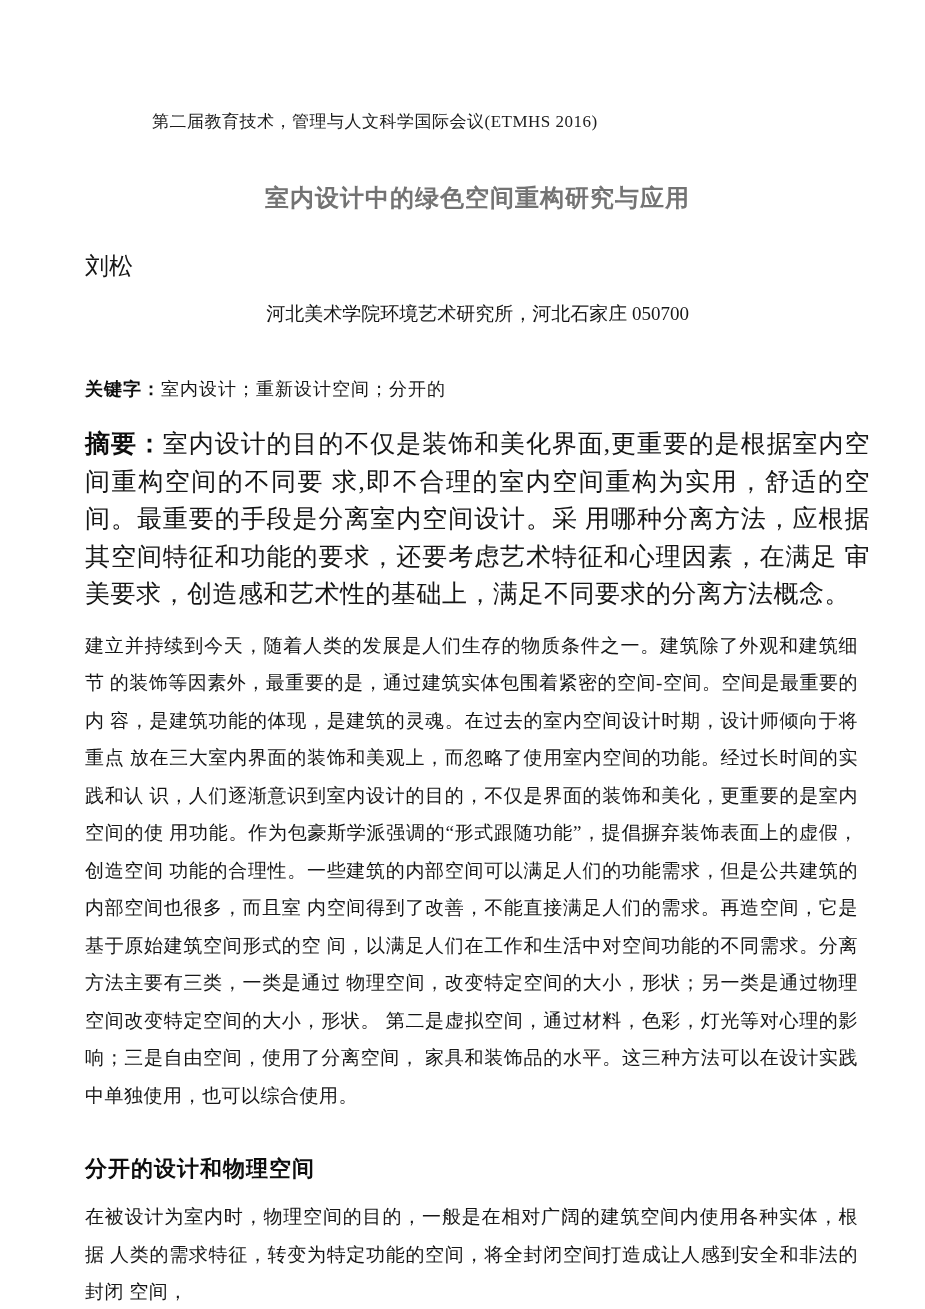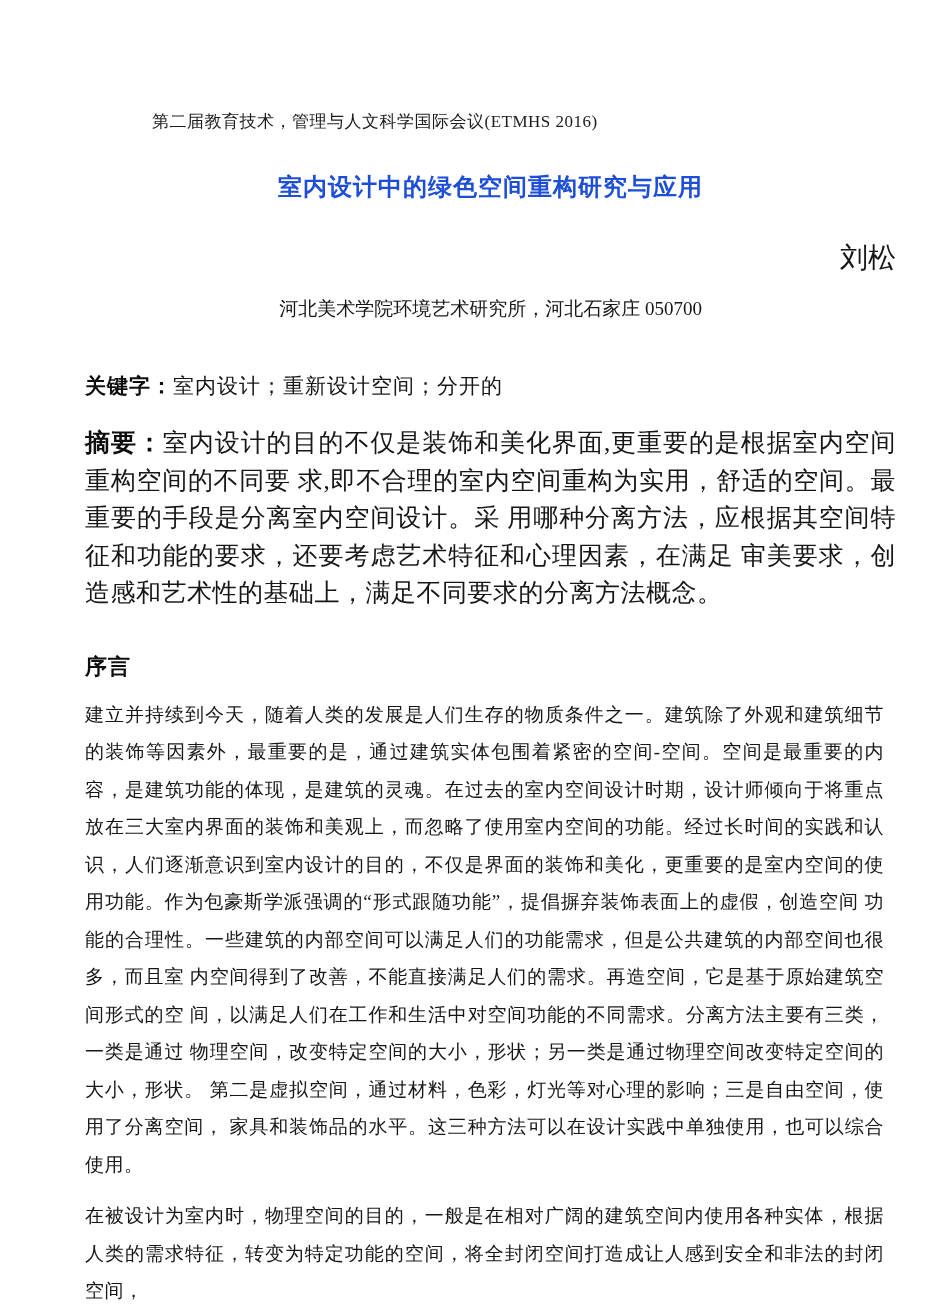--- a/index.html
+++ b/index.html
@@ -7,52 +7,52 @@
     padding: 0;
     background: #ffffff;
   }
   .page {
     position: relative;
     width: 925px;
     height: 1309px;
     box-sizing: border-box;
     background: #ffffff;
     color: #161616;
-    padding: 110px 29px 0 85px;
+    padding: 110px 55px 0 85px;
     font-family: "Liberation Serif", "DejaVu Serif", serif;
     overflow: hidden;
     border-radius: 11px;
   }
   .conf-header {
     font-size: 17px;
     letter-spacing: 0.5px;
     margin: 0 0 0 67px;
     color: #1c1c1c;
   }
   .title {
     font-family: "Liberation Sans", "DejaVu Sans", sans-serif;
     font-size: 24px;
     font-weight: 700;
     text-align: center;
-    margin: 38px 0 0 0;
-    color: #1d4ed8;
+    margin: 49px 0 0 0;
+    color: #737373;
     letter-spacing: 1px;
   }
   .author {
-    font-size: 28px;
-    text-align: right;
+    font-size: 24px;
+    text-align: left;
     margin: 36px 0 0 0;
   }
   .affiliation {
     font-size: 19px;
     text-align: center;
     margin: 19px 0 8px 0;
   }
   .keywords {
-    font-size: 21px;
+    font-size: 18px;
     margin: 50px 0 0 0;
     letter-spacing: 1px;
   }
   .abstract {
     font-size: 25px;
     line-height: 37.5px;
     text-align: justify;
     margin: 24px 0 0 0;
     letter-spacing: 0.5px;
   }
@@ -87,20 +87,20 @@
   <h1 class="title">室内设计中的绿色空间重构研究与应用</h1>
 
   <div class="author">刘松</div>
 
   <div class="affiliation">河北美术学院环境艺术研究所，河北石家庄 050700</div>
 
   <p class="keywords"><span class="label-bold">关键字：</span><span>室内设计；重新设计空间；分开的</span></p>
 
   <p class="abstract"><span class="label-bold">摘要：</span><span>室内设计的目的不仅是装饰和美化界面,更重要的是根据室内空间重构空间的不同要 求,即不合理的室内空间重构为实用，舒适的空间。最重要的手段是分离室内空间设计。采 用哪种分离方法，应根据其空间特征和功能的要求，还要考虑艺术特征和心理因素，在满足 审美要求，创造感和艺术性的基础上，满足不同要求的分离方法概念。</span></p>
 
-  <h2 class="section-heading">序言</h2>
 
   <p class="body-para">建立并持续到今天，随着人类的发展是人们生存的物质条件之一。建筑除了外观和建筑细节 的装饰等因素外，最重要的是，通过建筑实体包围着紧密的空间-空间。空间是最重要的内 容，是建筑功能的体现，是建筑的灵魂。在过去的室内空间设计时期，设计师倾向于将重点 放在三大室内界面的装饰和美观上，而忽略了使用室内空间的功能。经过长时间的实践和认 识，人们逐渐意识到室内设计的目的，不仅是界面的装饰和美化，更重要的是室内空间的使 用功能。作为包豪斯学派强调的“形式跟随功能”，提倡摒弃装饰表面上的虚假，创造空间 功能的合理性。一些建筑的内部空间可以满足人们的功能需求，但是公共建筑的内部空间也很多，而且室 内空间得到了改善，不能直接满足人们的需求。再造空间，它是基于原始建筑空间形式的空 间，以满足人们在工作和生活中对空间功能的不同需求。分离方法主要有三类，一类是通过 物理空间，改变特定空间的大小，形状；另一类是通过物理空间改变特定空间的大小，形状。 第二是虚拟空间，通过材料，色彩，灯光等对心理的影响；三是自由空间，使用了分离空间， 家具和装饰品的水平。这三种方法可以在设计实践中单独使用，也可以综合使用。</p>
 
+  <h2 class="section-heading">分开的设计和物理空间</h2>
 
   <p class="body-para">在被设计为室内时，物理空间的目的，一般是在相对广阔的建筑空间内使用各种实体，根据 人类的需求特征，转变为特定功能的空间，将全封闭空间打造成让人感到安全和非法的封闭 空间，</p>
 
 </div>
 
 </body></html>

